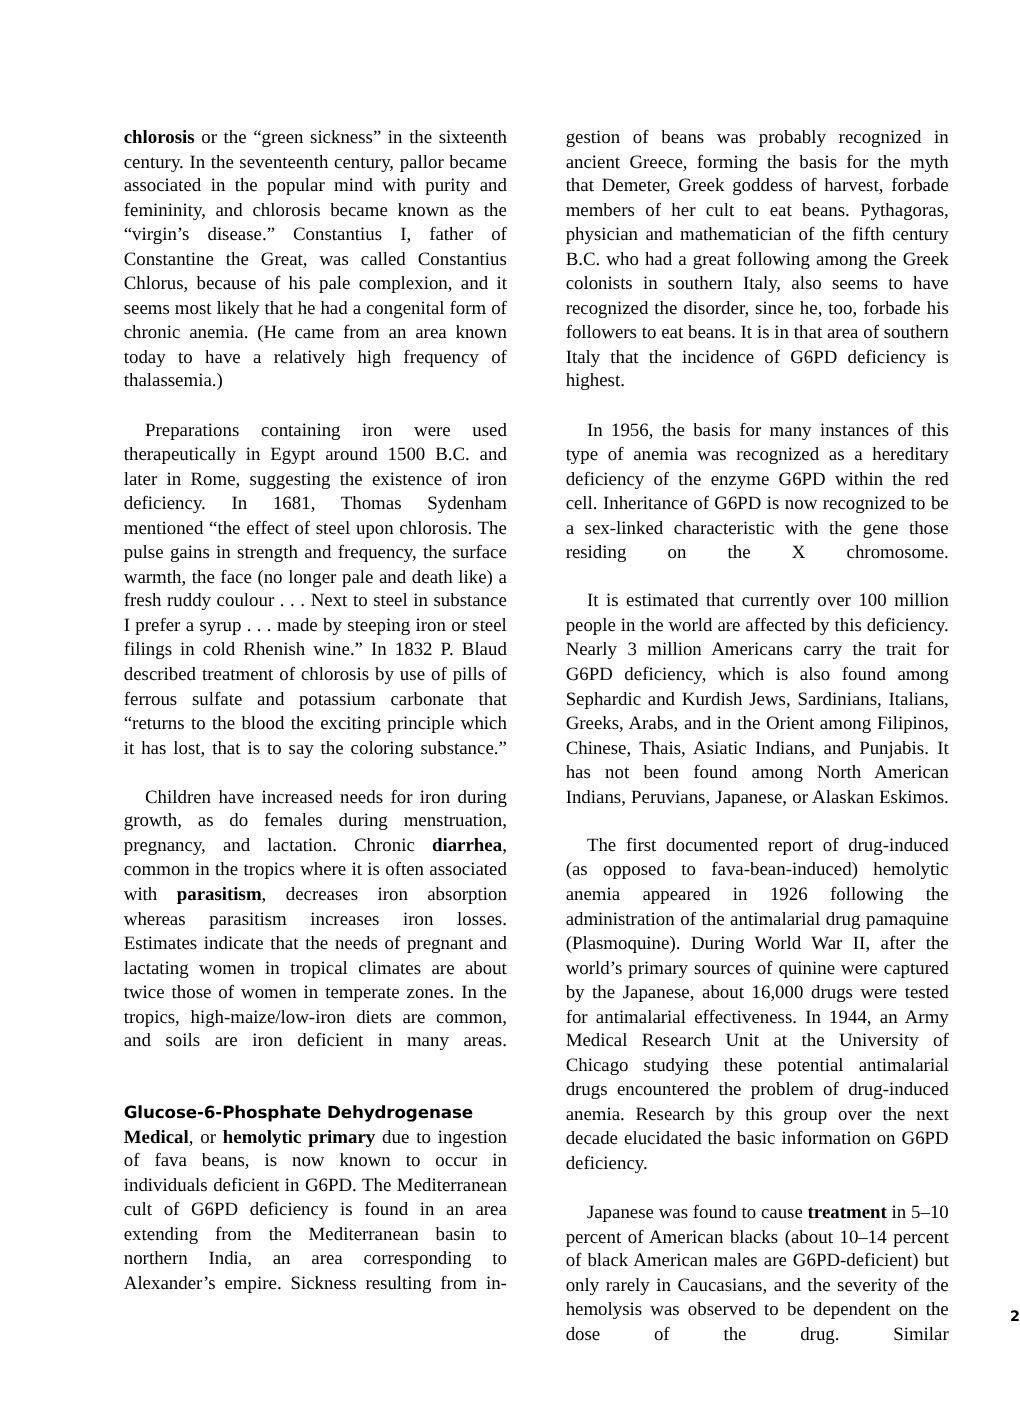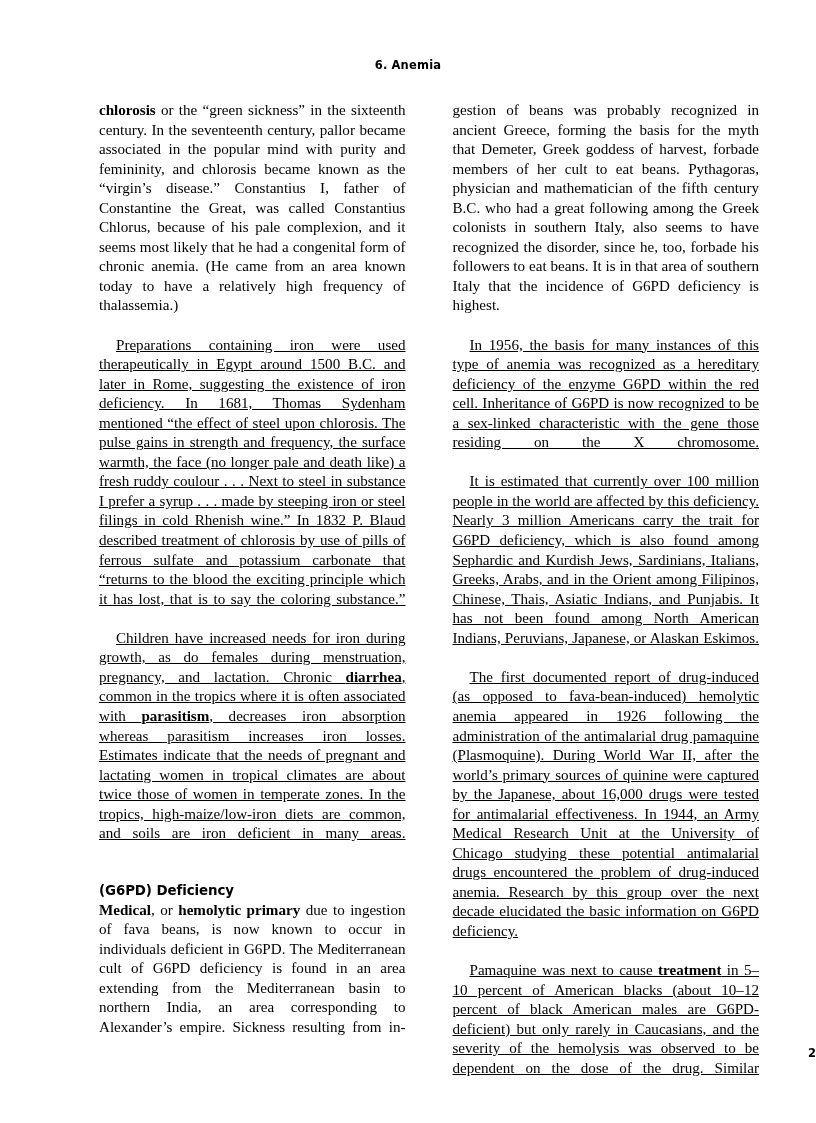--- a/index.html
+++ b/index.html
@@ -55,21 +55,20 @@
     margin: 0;
     font-size: 15.1px;
     line-height: 19.55px;
     text-align: justify;
     text-justify: inter-word;
     hyphens: none;
     word-spacing: 0px;
   }
   p.indent {
     text-indent: 17px;
-    text-decoration: underline;
   }
   p.para b { font-weight: bold; }
 
   
   p.para::after {
     content: "";
     display: inline-block;
     width: 100%;
   }
 
@@ -100,51 +99,48 @@
   .folio .folio-inner {
     position: relative;
     left: 8px;
   }
 </style>
 </head>
 <body>
 
 <div class="page">
 
-  <div class="running-head">
-    <span class="rh-num">6.</span><span>Anemia</span>
-  </div>
 
   <div class="columns">
 
     <div class="col">
 
       <p class="para"><b>chlorosis</b><span> or the “green sickness” in the sixteenth century. In the seventeenth century, pallor became associated in the popular mind with purity and femininity, and chlorosis became known as the “virgin’s disease.” Constantius I, father of Constantine the Great, was called Constantius Chlorus, because of his pale complexion, and it seems most likely that he had a congenital form of chronic anemia. (He came from an area known today to have a relatively high frequency of thalassemia.)</span></p>
 
       <p class="para indent">Preparations containing iron were used therapeutically in Egypt around 1500 B.C. and later in Rome, suggesting the existence of iron deficiency. In 1681, Thomas Sydenham mentioned “the effect of steel upon chlorosis. The pulse gains in strength and frequency, the surface warmth, the face (no longer pale and death like) a fresh ruddy coulour . . . Next to steel in substance I prefer a syrup . . . made by steeping iron or steel filings in cold Rhenish wine.” In 1832 P. Blaud described treatment of chlorosis by use of pills of ferrous sulfate and potassium carbonate that “returns to the blood the exciting principle which it has lost, that is to say the coloring substance.”</p>
 
       <p class="para indent"><span>Children have increased needs for iron during growth, as do females during menstruation, pregnancy, and lactation. Chronic </span><b>diarrhea</b><span>, common in the tropics where it is often associated with </span><b>parasitism</b><span>, decreases iron absorption whereas parasitism increases iron losses. Estimates indicate that the needs of pregnant and lactating women in tropical climates are about twice those of women in temperate zones. In the tropics, high-maize/low-iron diets are common, and soils are iron deficient in many areas.</span></p>
 
-      <h2 class="section-heading"><span class="hl2">(G6PD) Deficiency</span></h2>
+      <h2 class="section-heading"><span class="hl1">Glucose-6-Phosphate Dehydrogenase</span></h2>
 
       <p class="para"><b>Medical</b><span>, or </span><b>hemolytic primary</b><span> due to ingestion of fava beans, is now known to occur in individuals deficient in G6PD. The Mediterranean cult of G6PD deficiency is found in an area extending from the Mediterranean basin to northern India, an area corresponding to Alexander’s empire. Sickness resulting from in-</span></p>
 
     </div>
 
     <div class="col">
 
       <p class="para">gestion of beans was probably recognized in ancient Greece, forming the basis for the myth that Demeter, Greek goddess of harvest, forbade members of her cult to eat beans. Pythagoras, physician and mathematician of the fifth century B.C. who had a great following among the Greek colonists in southern Italy, also seems to have recognized the disorder, since he, too, forbade his followers to eat beans. It is in that area of southern Italy that the incidence of G6PD deficiency is highest.</p>
 
       <p class="para indent">In 1956, the basis for many instances of this type of anemia was recognized as a hereditary deficiency of the enzyme G6PD within the red cell. Inheritance of G6PD is now recognized to be a sex-linked characteristic with the gene those residing on the X chromosome.</p>
 
       <p class="para indent">It is estimated that currently over 100 million people in the world are affected by this deficiency. Nearly 3 million Americans carry the trait for G6PD deficiency, which is also found among Sephardic and Kurdish Jews, Sardinians, Italians, Greeks, Arabs, and in the Orient among Filipinos, Chinese, Thais, Asiatic Indians, and Punjabis. It has not been found among North American Indians, Peruvians, Japanese, or Alaskan Eskimos.</p>
 
       <p class="para indent">The first documented report of drug-induced (as opposed to fava-bean-induced) hemolytic anemia appeared in 1926 following the administration of the antimalarial drug pamaquine (Plasmoquine). During World War II, after the world’s primary sources of quinine were captured by the Japanese, about 16,000 drugs were tested for antimalarial effectiveness. In 1944, an Army Medical Research Unit at the University of Chicago studying these potential antimalarial drugs encountered the problem of drug-induced anemia. Research by this group over the next decade elucidated the basic information on G6PD deficiency.</p>
 
-      <p class="para indent"><span>Pamaquine was next to cause </span><b>treatment</b><span> in 5–10 percent of American blacks (about 10–12 percent of black American males are G6PD-deficient) but only rarely in Caucasians, and the severity of the hemolysis was observed to be dependent on the dose of the drug. Similar</span></p>
+      <p class="para indent"><span>Japanese was found to cause </span><b>treatment</b><span> in 5–10 percent of American blacks (about 10–14 percent of black American males are G6PD-deficient) but only rarely in Caucasians, and the severity of the hemolysis was observed to be dependent on the dose of the drug. Similar</span></p>
 
     </div>
 
   </div>
 
   <div class="folio">
     <span class="folio-inner">23</span>
   </div>
 
 </div>

